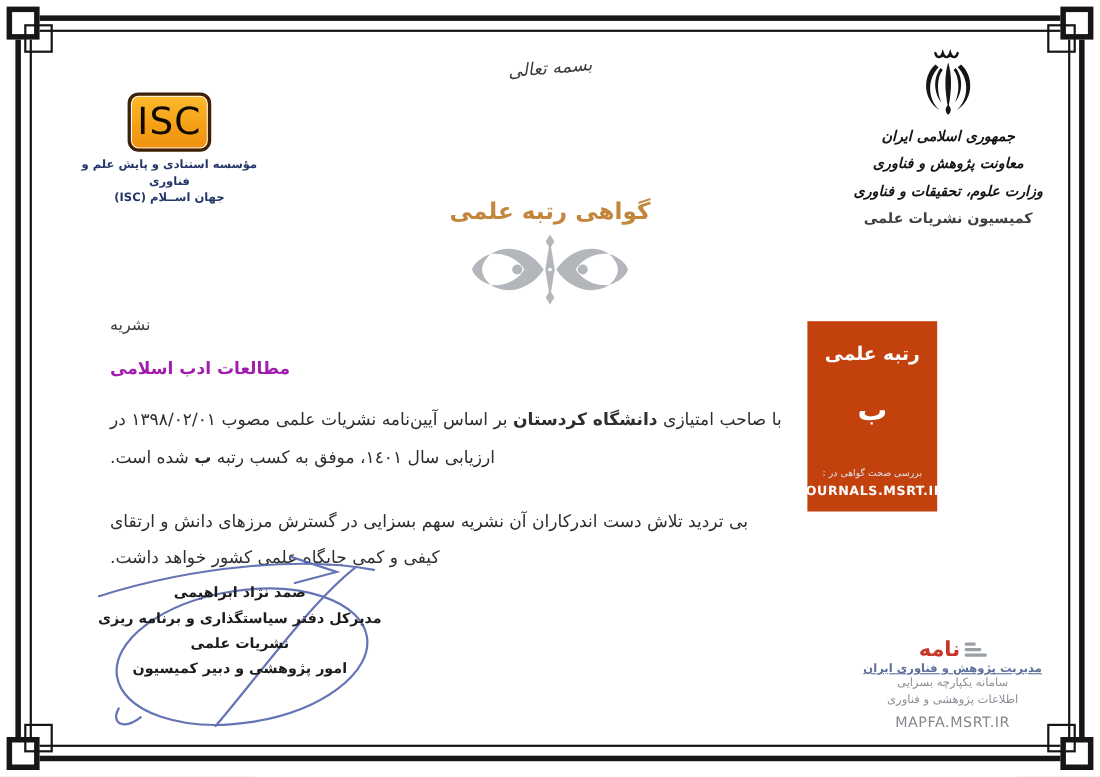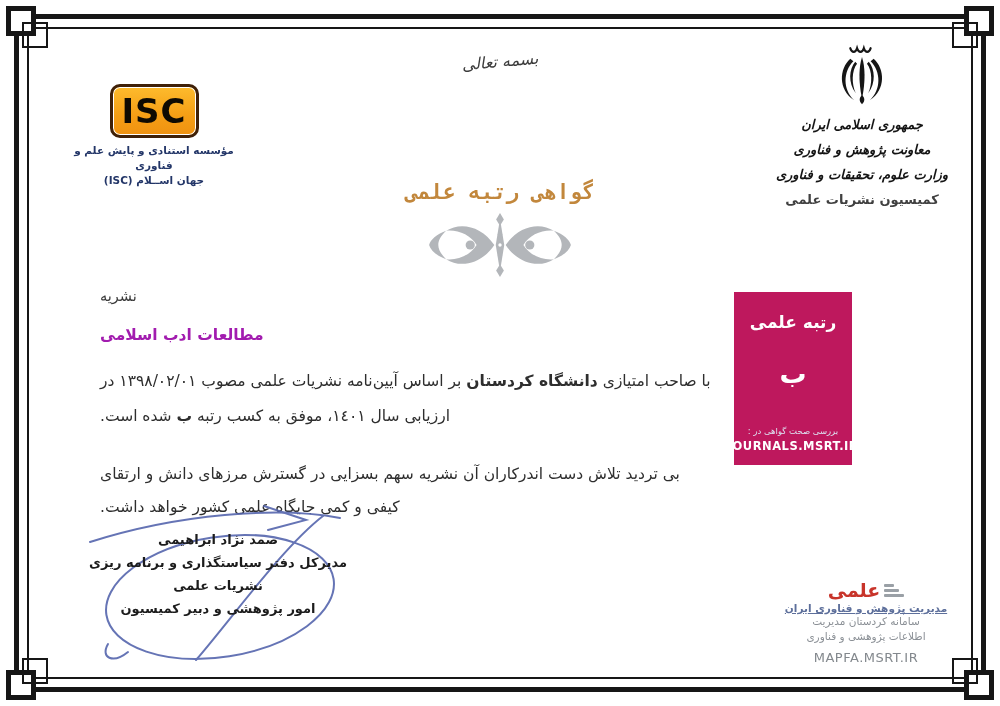--- a/index.html
+++ b/index.html
@@ -19,40 +19,40 @@
   .corner.tr { right:2px; top:2px; transform:scaleX(-1); }
   .corner.bl { left:2px; bottom:2px; transform:scaleY(-1); }
   .corner.br { right:2px; bottom:2px; transform:scale(-1,-1); }
 
   
   .bismillah { position:absolute; top:52px; left:0; right:0; text-align:center;
     font-size:16px; font-style:italic; color:#3c3c3c; transform:rotate(-5deg); }
 
   
   .isc { position:absolute; left:70px; top:84px; width:168px; text-align:center; }
-  .isc-badge { display:inline-block; width:89px; height:54px; line-height:48px;
+  .isc-badge { display:inline-block; width:76px; height:54px; line-height:48px;
     background:linear-gradient(180deg,#fdbb2d 0%,#f59e15 60%,#ef9211 100%);
     border:3px solid #3f2008; border-radius:10px; box-shadow:0 0 0 1px #fff inset;
-    font-size:34px; font-weight:700; color:#0e0a02; letter-spacing:1px; }
+    font-size:34px; font-weight:400; color:#0e0a02; letter-spacing:1px; }
   .isc-caption { margin-top:5px; font-size:10.5px; font-weight:bold; color:#233668; line-height:15px; direction:rtl; }
 
   
   .ministry { position:absolute; right:38px; top:42px; width:200px; text-align:center; direction:rtl; }
   .ministry .emblem { display:block; margin:0 auto 2px auto; }
   .ministry .cal { font-size:13px; font-style:italic; font-weight:bold; color:#141414; line-height:25px; }
   .ministry .plain { font-size:13px; font-weight:bold; color:#404040; line-height:26px; font-style:normal; }
 
   
   .cert-title { position:absolute; top:180px; left:0; right:0; text-align:center;
-    font-size:21px; font-weight:bold; color:#c2873c; direction:rtl;font-family:Liberation Mono, monospace; }
+    font-size:21px; font-weight:bold; color:#c2873c; direction:rtl; }
   .ornament { position:absolute; top:213px; left:0; right:0; text-align:center; }
 
   
   .badge { position:absolute; right:148px; top:292px; width:118px; height:173px;
-    background:#be185d; color:#ffffff; text-align:center; direction:rtl;
+    background:#c2410c; color:#ffffff; text-align:center; direction:rtl;
     display:flex; flex-direction:column; align-items:center; }
   .badge-heading { margin-top:20px; font-size:17px; font-weight:bold; }
   .badge-grade { margin-top:26px; font-size:27px; font-weight:bold; }
   .badge-verify { margin-top:auto; font-size:8.5px; color:#dde4f2; }
   .badge-url { margin:3px 0 12px 0; font-size:11.5px; font-weight:bold; letter-spacing:0.5px;
     font-family:"DejaVu Sans", sans-serif; }
 
   
   .body-text { position:absolute; right:282px; left:100px; top:288px;
     direction:rtl; text-align:left; color:#2e2e2e; font-size:15.5px; }
@@ -193,21 +193,21 @@
     </div>
   </div>
 
   <div class="mapfa">
     <div class="mapfa-logo">
       <span class="mapfa-bars">
           <i></i>
           <i></i>
           <i></i>
         </span>
-      <span class="mapfa-wordmark">علمی</span>
+      <span class="mapfa-wordmark">نامه</span>
     </div>
     <div class="mapfa-line1">مدیریت پژوهش و فناوری ایران</div>
-    <div class="mapfa-line2">سامانه کردستان مدیریت</div>
+    <div class="mapfa-line2">سامانه یکپارچه بسزایی</div>
     <div class="mapfa-line3">اطلاعات پژوهشی و فناوری</div>
     <div class="mapfa-url">MAPFA.MSRT.IR</div>
   </div>
 
 </div>
 
 </body></html>

